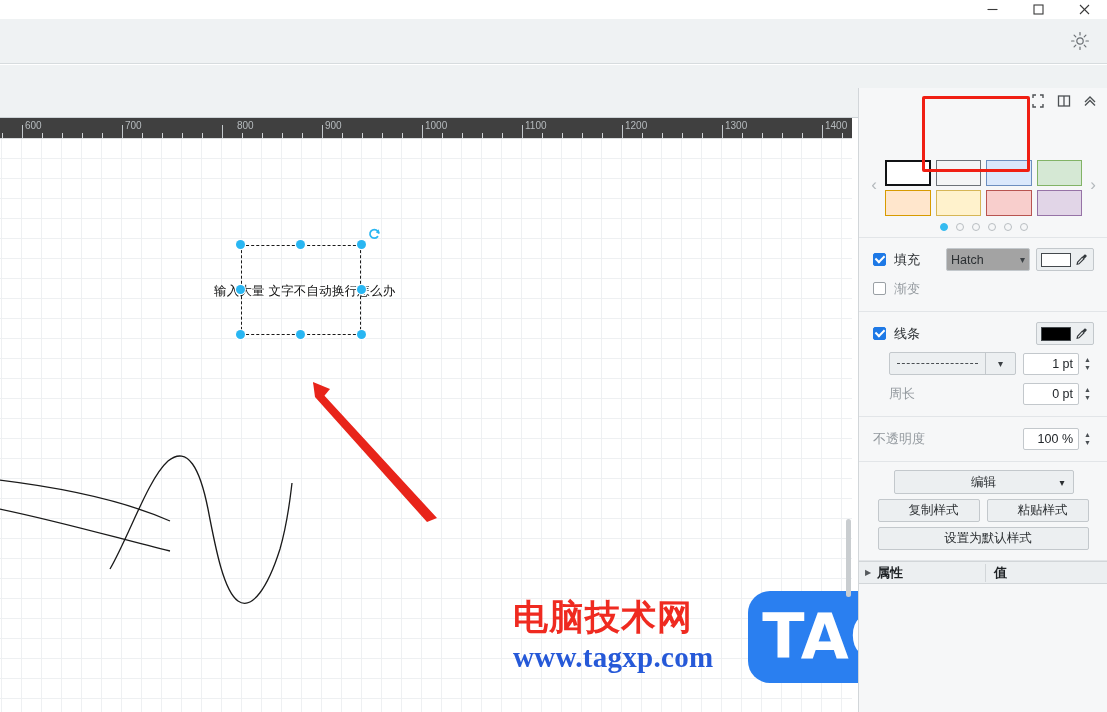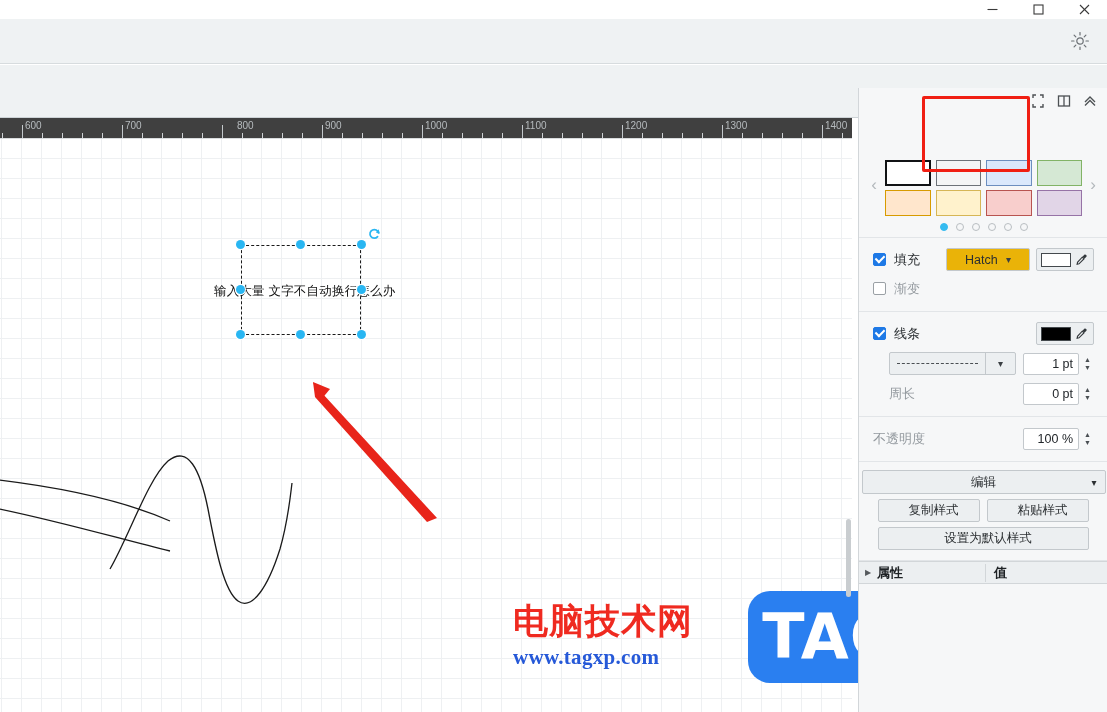--- a/index.html
+++ b/index.html
@@ -98,21 +98,21 @@
     position: absolute; left: 513px; top: 589px; width: 410px; height: 95px;
     display: flex; align-items: center;
   }
   .wm-textblock { width: 235px; }
   .wm-title {
     font-family: "DejaVu Sans", sans-serif; font-weight: bold;
     font-size: 35px; color: #ef2a20; line-height: 1.05; letter-spacing: 1px;
   }
   .wm-url {
     font-family: "Liberation Serif", serif; font-weight: bold;
-    font-size: 21px; color: #2659d8; margin-top: 6px; letter-spacing: .3px;
+    font-size: 29px; color: #2659d8; margin-top: 6px; letter-spacing: .3px;
   }
   .wm-badge {
     width: 168px; height: 92px; background: #2a7ff0; border-radius: 22px;
     display: flex; align-items: center; justify-content: center;
     color: #ffffff; font-family: "DejaVu Sans", sans-serif; font-weight: bold;
     font-size: 62px; letter-spacing: 1px;
   }
   .wm-xz {
     position: absolute; left: 934px; top: 657px; width: 165px; height: 52px;
     display: flex; align-items: center; gap: 4px;
@@ -200,23 +200,23 @@
     display: flex; align-items: center; justify-content: center;
   }
   .cb.checked::after {
     content: ""; width: 4px; height: 7px; border: solid #fff;
     border-width: 0 2px 2px 0; transform: rotate(45deg) translate(-1px,-1px);
   }
   .lbl-dim { color: #93999e; }
   .spacer { flex: 1; }
 
   .sel-box {
-    height: 23px; min-width: 84px; background: #eab308; border: 1px solid #c3c8cc;
+    height: 23px; min-width: 84px; background: #a3a3a3; border: 1px solid #c3c8cc;
     border-radius: 2px; display: flex; align-items: center;
-    padding: 0 18px; font-size: 12.5px; color: #2b2f32; justify-content: flex-end;
+    padding: 0 4px; font-size: 12.5px; color: #2b2f32; justify-content: flex-end;
   }
   .sel-box .caret { margin-left: auto; font-size: 10px; color: #3b4044; }
 
   .colorbox {
     height: 23px; width: 58px; background: #eceff1; border: 1px solid #c3c8cc;
     border-radius: 2px; display: flex; align-items: center; gap: 4px;
     padding: 0 4px;
   }
   .chip { width: 30px; height: 14px; border: 1px solid #44494d; }
   .pipette { width: 13px; height: 13px; color: #33383c; }
@@ -246,21 +246,21 @@
   }
   .stepper span { font-size: 7px; line-height: 6px; }
 
   .btn {
     height: 23px; background: #eceff1; border: 1px solid #c3c8cc; border-radius: 2px;
     display: flex; align-items: center; justify-content: center;
     font-size: 12.5px; color: #2b2f32; padding-left: 9px;
   }
   .btn-wide { width: 211px; margin: 0 auto; }
   .btn-dd {
-    height: 24px; width: 244px; margin: 0 auto; background: #eceff1;
+    height: 24px; width: 180px; margin: 0 auto; background: #eceff1;
     border: 1px solid #c3c8cc; border-radius: 2px; position: relative;
     display: flex; align-items: center; justify-content: center;
     font-size: 12.5px; color: #2b2f32;
   }
   .btn-dd .caret { position: absolute; right: 8px; font-size: 10px; }
   .btn-pair { display: flex; gap: 7px; width: 211px; margin: 5px auto 0 auto; }
   .btn-pair .btn { flex: 1; }
   .btn-row3 { margin-top: 5px; }
 
   .props-head {

